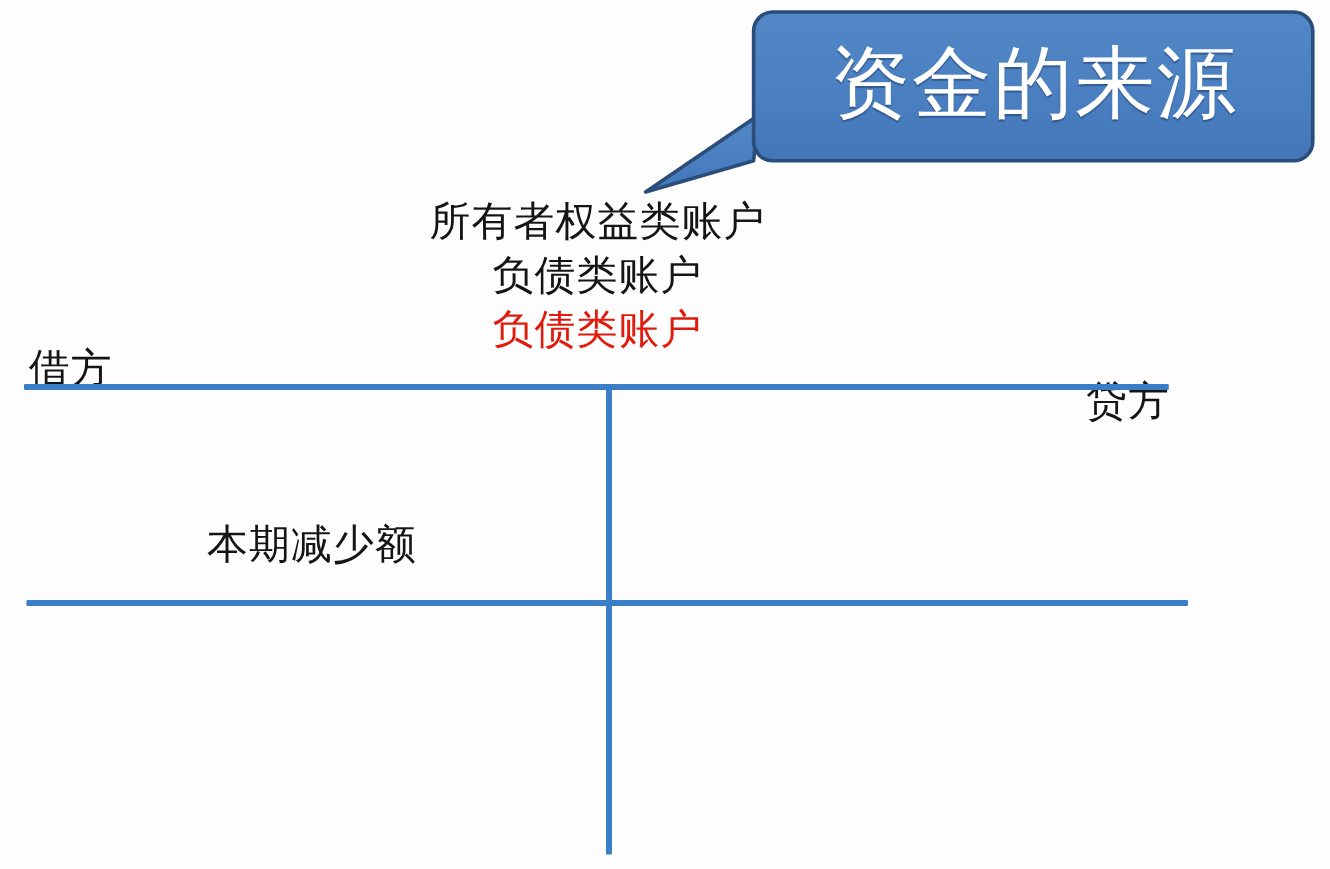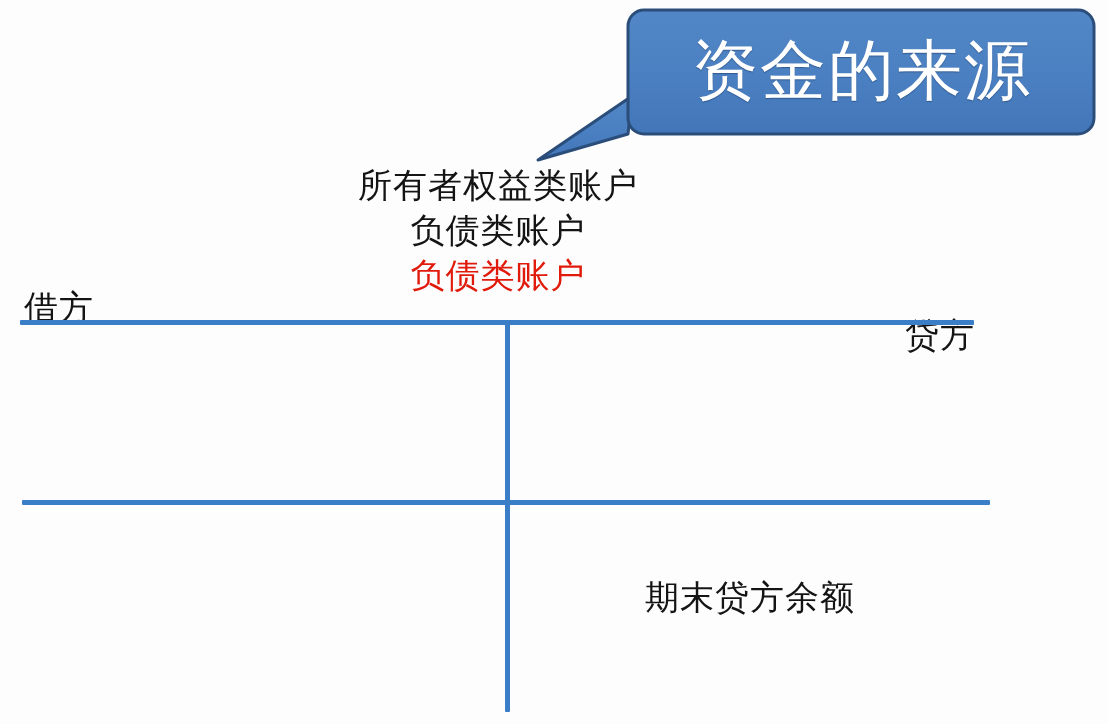--- a/index.html
+++ b/index.html
@@ -163,18 +163,18 @@
   </div>
 
   <div class="side-label debit">借方</div>
   <div class="side-label credit">贷方</div>
 
   <div class="rule-h top"></div>
   <div class="rule-h bottom"></div>
   <div class="rule-v"></div>
 
 
+  <div class="cell-text left-mid">
+    <span class="cell-line">本期减少额</span>
+  </div>
 
-  <div class="cell-text right-bottom">
-    <span class="cell-line">期末贷方余额</span>
-  </div>
 
 </div>
 
 </body></html>

